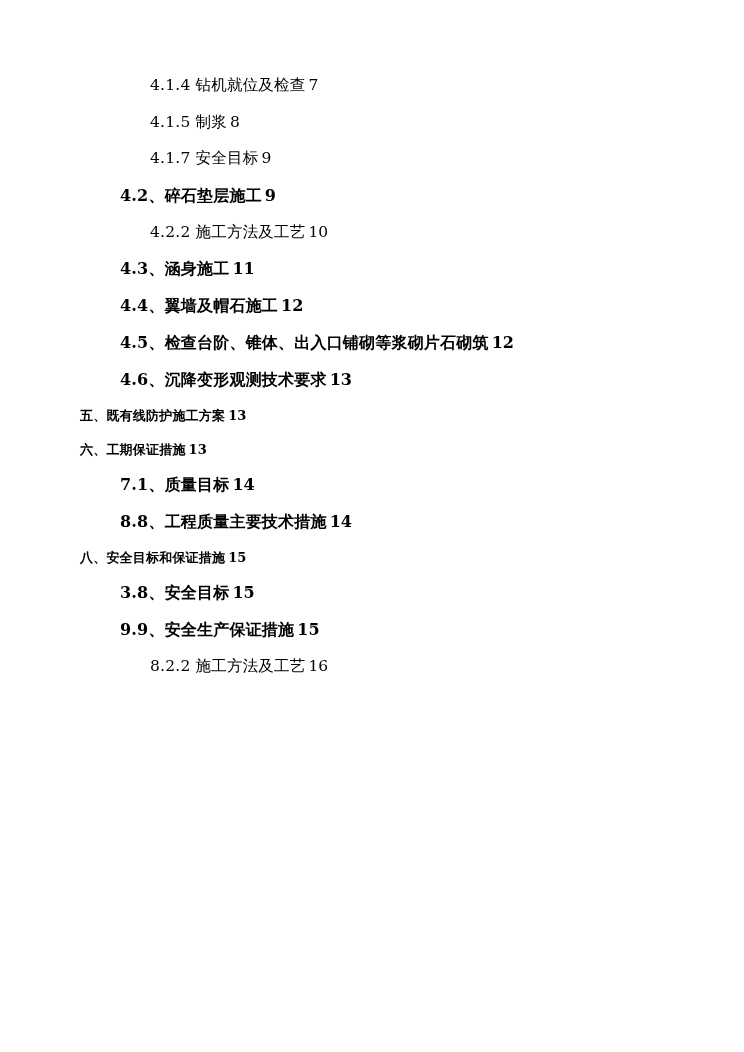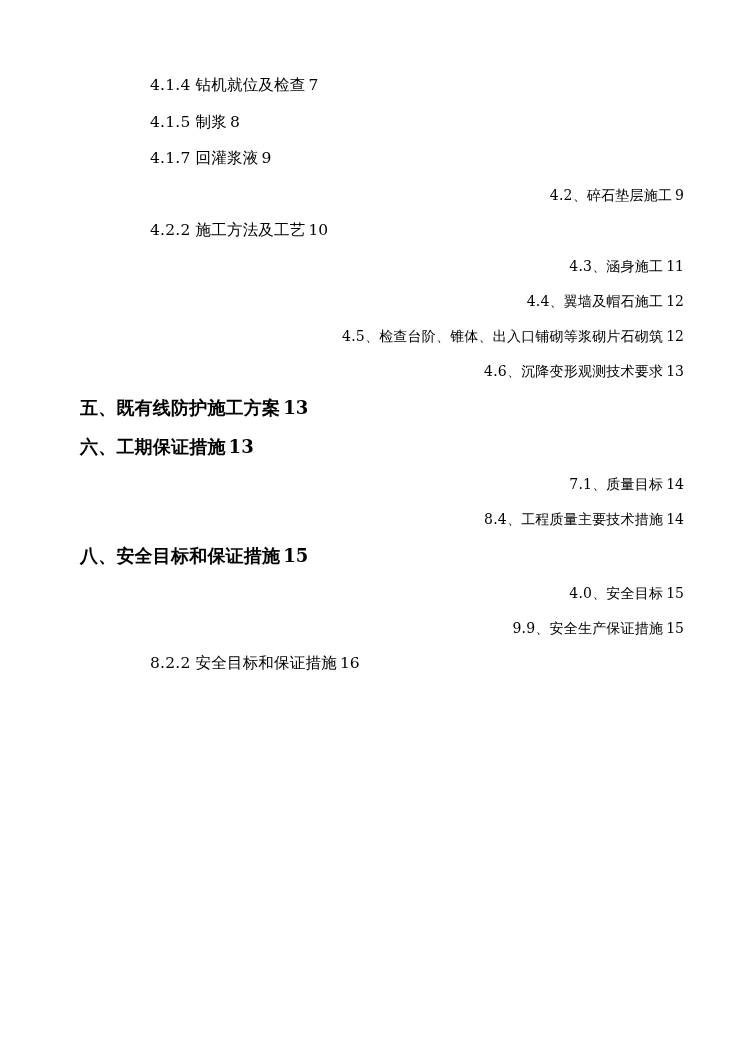--- a/index.html
+++ b/index.html
@@ -28,31 +28,30 @@
   .toc-entry {
     display: block;
     white-space: nowrap;
     line-height: 1.0;
     margin: 0;
     padding: 0;
   }
   
   .lvl1 {
     font-weight: bold;
-    font-size: 18px;
+    font-size: 13px;
     padding-left: 20px;
     margin-bottom: 21px;
   }
   
   .lvl2 {
-    font-weight: normal;
-    font-size: 14px;
+    font-weight: bold;
+    font-size: 16px;
     padding-left: 60px;
     margin-bottom: 21px;
-    text-align: right;
   }
   
   .lvl3 {
     font-weight: normal;
     font-size: 15.5px;
     padding-left: 90px;
     margin-bottom: 21px;
   }
   .toc-title {
     letter-spacing: 0.2px;
@@ -62,29 +61,29 @@
     font-family: "DejaVu Serif", "Liberation Serif", serif;
   }
 </style>
 </head>
 <body>
 
 <div class="page">
   <div class="toc" id="toc-root">
       <div class="toc-entry lvl3"><span class="toc-title">4.1.4 钻机就位及检查</span><span class="toc-page">7</span></div>
       <div class="toc-entry lvl3"><span class="toc-title">4.1.5 制浆</span><span class="toc-page">8</span></div>
-      <div class="toc-entry lvl3"><span class="toc-title">4.1.7 回灌浆液</span><span class="toc-page">9</span></div>
+      <div class="toc-entry lvl3"><span class="toc-title">4.1.7 安全目标</span><span class="toc-page">9</span></div>
       <div class="toc-entry lvl2"><span class="toc-title">4.2、碎石垫层施工</span><span class="toc-page">9</span></div>
       <div class="toc-entry lvl3"><span class="toc-title">4.2.2 施工方法及工艺</span><span class="toc-page">10</span></div>
       <div class="toc-entry lvl2"><span class="toc-title">4.3、涵身施工</span><span class="toc-page">11</span></div>
       <div class="toc-entry lvl2"><span class="toc-title">4.4、翼墙及帽石施工</span><span class="toc-page">12</span></div>
       <div class="toc-entry lvl2"><span class="toc-title">4.5、检查台阶、锥体、出入口铺砌等浆砌片石砌筑</span><span class="toc-page">12</span></div>
       <div class="toc-entry lvl2"><span class="toc-title">4.6、沉降变形观测技术要求</span><span class="toc-page">13</span></div>
       <div class="toc-entry lvl1"><span class="toc-title">五、既有线防护施工方案</span><span class="toc-page">13</span></div>
       <div class="toc-entry lvl1"><span class="toc-title">六、工期保证措施</span><span class="toc-page">13</span></div>
       <div class="toc-entry lvl2"><span class="toc-title">7.1、质量目标</span><span class="toc-page">14</span></div>
-      <div class="toc-entry lvl2"><span class="toc-title">8.4、工程质量主要技术措施</span><span class="toc-page">14</span></div>
+      <div class="toc-entry lvl2"><span class="toc-title">8.8、工程质量主要技术措施</span><span class="toc-page">14</span></div>
       <div class="toc-entry lvl1"><span class="toc-title">八、安全目标和保证措施</span><span class="toc-page">15</span></div>
-      <div class="toc-entry lvl2"><span class="toc-title">4.0、安全目标</span><span class="toc-page">15</span></div>
+      <div class="toc-entry lvl2"><span class="toc-title">3.8、安全目标</span><span class="toc-page">15</span></div>
       <div class="toc-entry lvl2"><span class="toc-title">9.9、安全生产保证措施</span><span class="toc-page">15</span></div>
-      <div class="toc-entry lvl3"><span class="toc-title">8.2.2 安全目标和保证措施</span><span class="toc-page">16</span></div>
+      <div class="toc-entry lvl3"><span class="toc-title">8.2.2 施工方法及工艺</span><span class="toc-page">16</span></div>
     </div>
 </div>
 
 </body></html>

